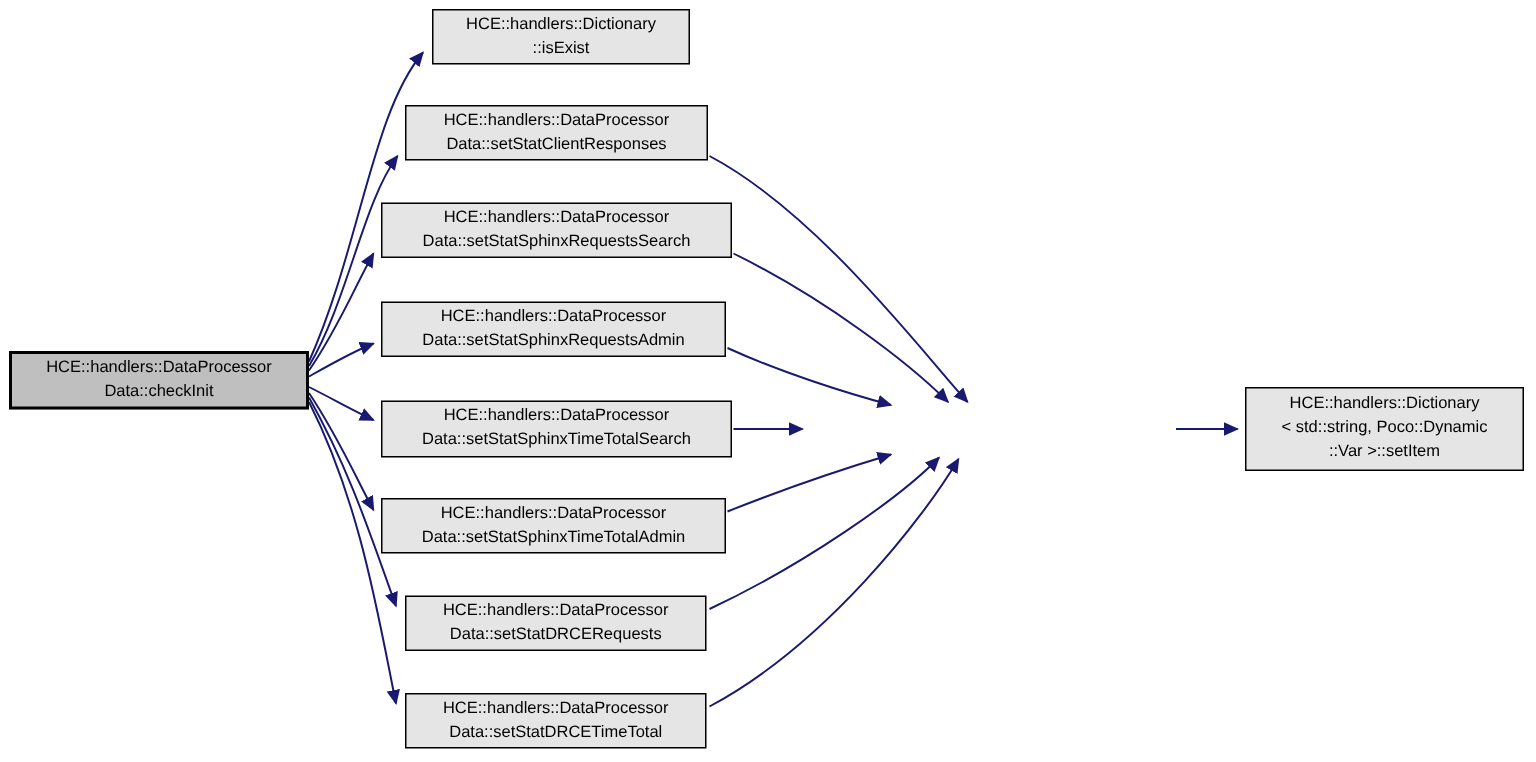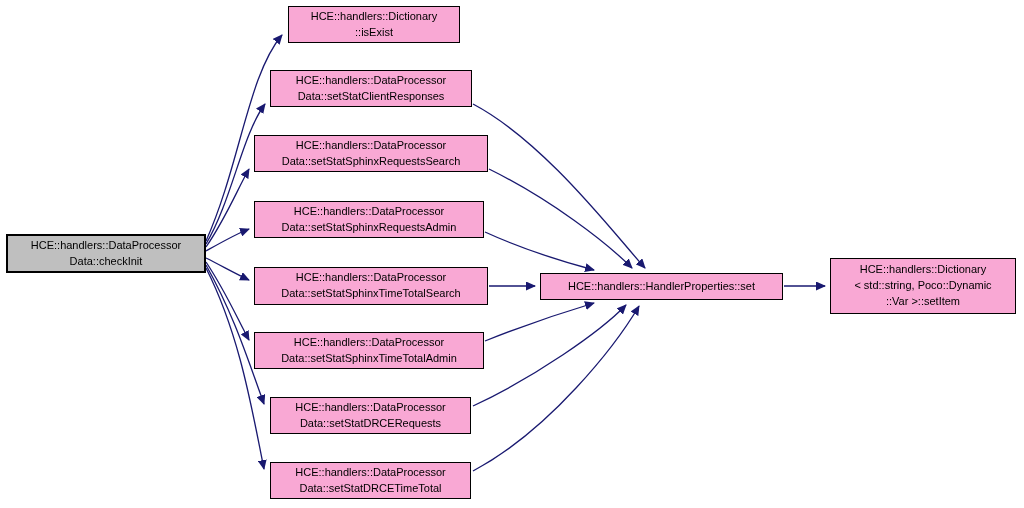--- a/index.html
+++ b/index.html
@@ -17,21 +17,21 @@
     width: 1024px; height: 508px;
   }
   .node {
     position: absolute;
     box-sizing: border-box;
     display: flex;
     align-items: center;
     justify-content: center;
     text-align: center;
     white-space: pre-line;
-    background: #f9a8d4;
+    background: #e5e5e5;
     border: 1px solid #000000;
     color: #000000;
     font-size: 11px;
     line-height: 1.45;
     cursor: pointer;
   }
   .node.highlight {
     background: #bfbfbf;
     border-width: 2px;
   }
@@ -90,19 +90,18 @@
 
   <div class="node" style="left:254px; top:332px; width:230px; height:37px;">HCE::handlers::DataProcessor
 Data::setStatSphinxTimeTotalAdmin</div>
 
   <div class="node" style="left:270px; top:397px; width:201px; height:37px;">HCE::handlers::DataProcessor
 Data::setStatDRCERequests</div>
 
   <div class="node" style="left:270px; top:462px; width:201px; height:37px;">HCE::handlers::DataProcessor
 Data::setStatDRCETimeTotal</div>
 
-  <div class="node single-line" style="left:540px; top:273px; width:243px; height:27px;">HCE::handlers::HandlerProperties::set</div>
 
   <div class="node" style="left:830px; top:258px; width:186px; height:56px;">HCE::handlers::Dictionary
 &lt; std::string, Poco::Dynamic
 ::Var &gt;::setItem</div>
 
 </div>
 
 </body></html>

